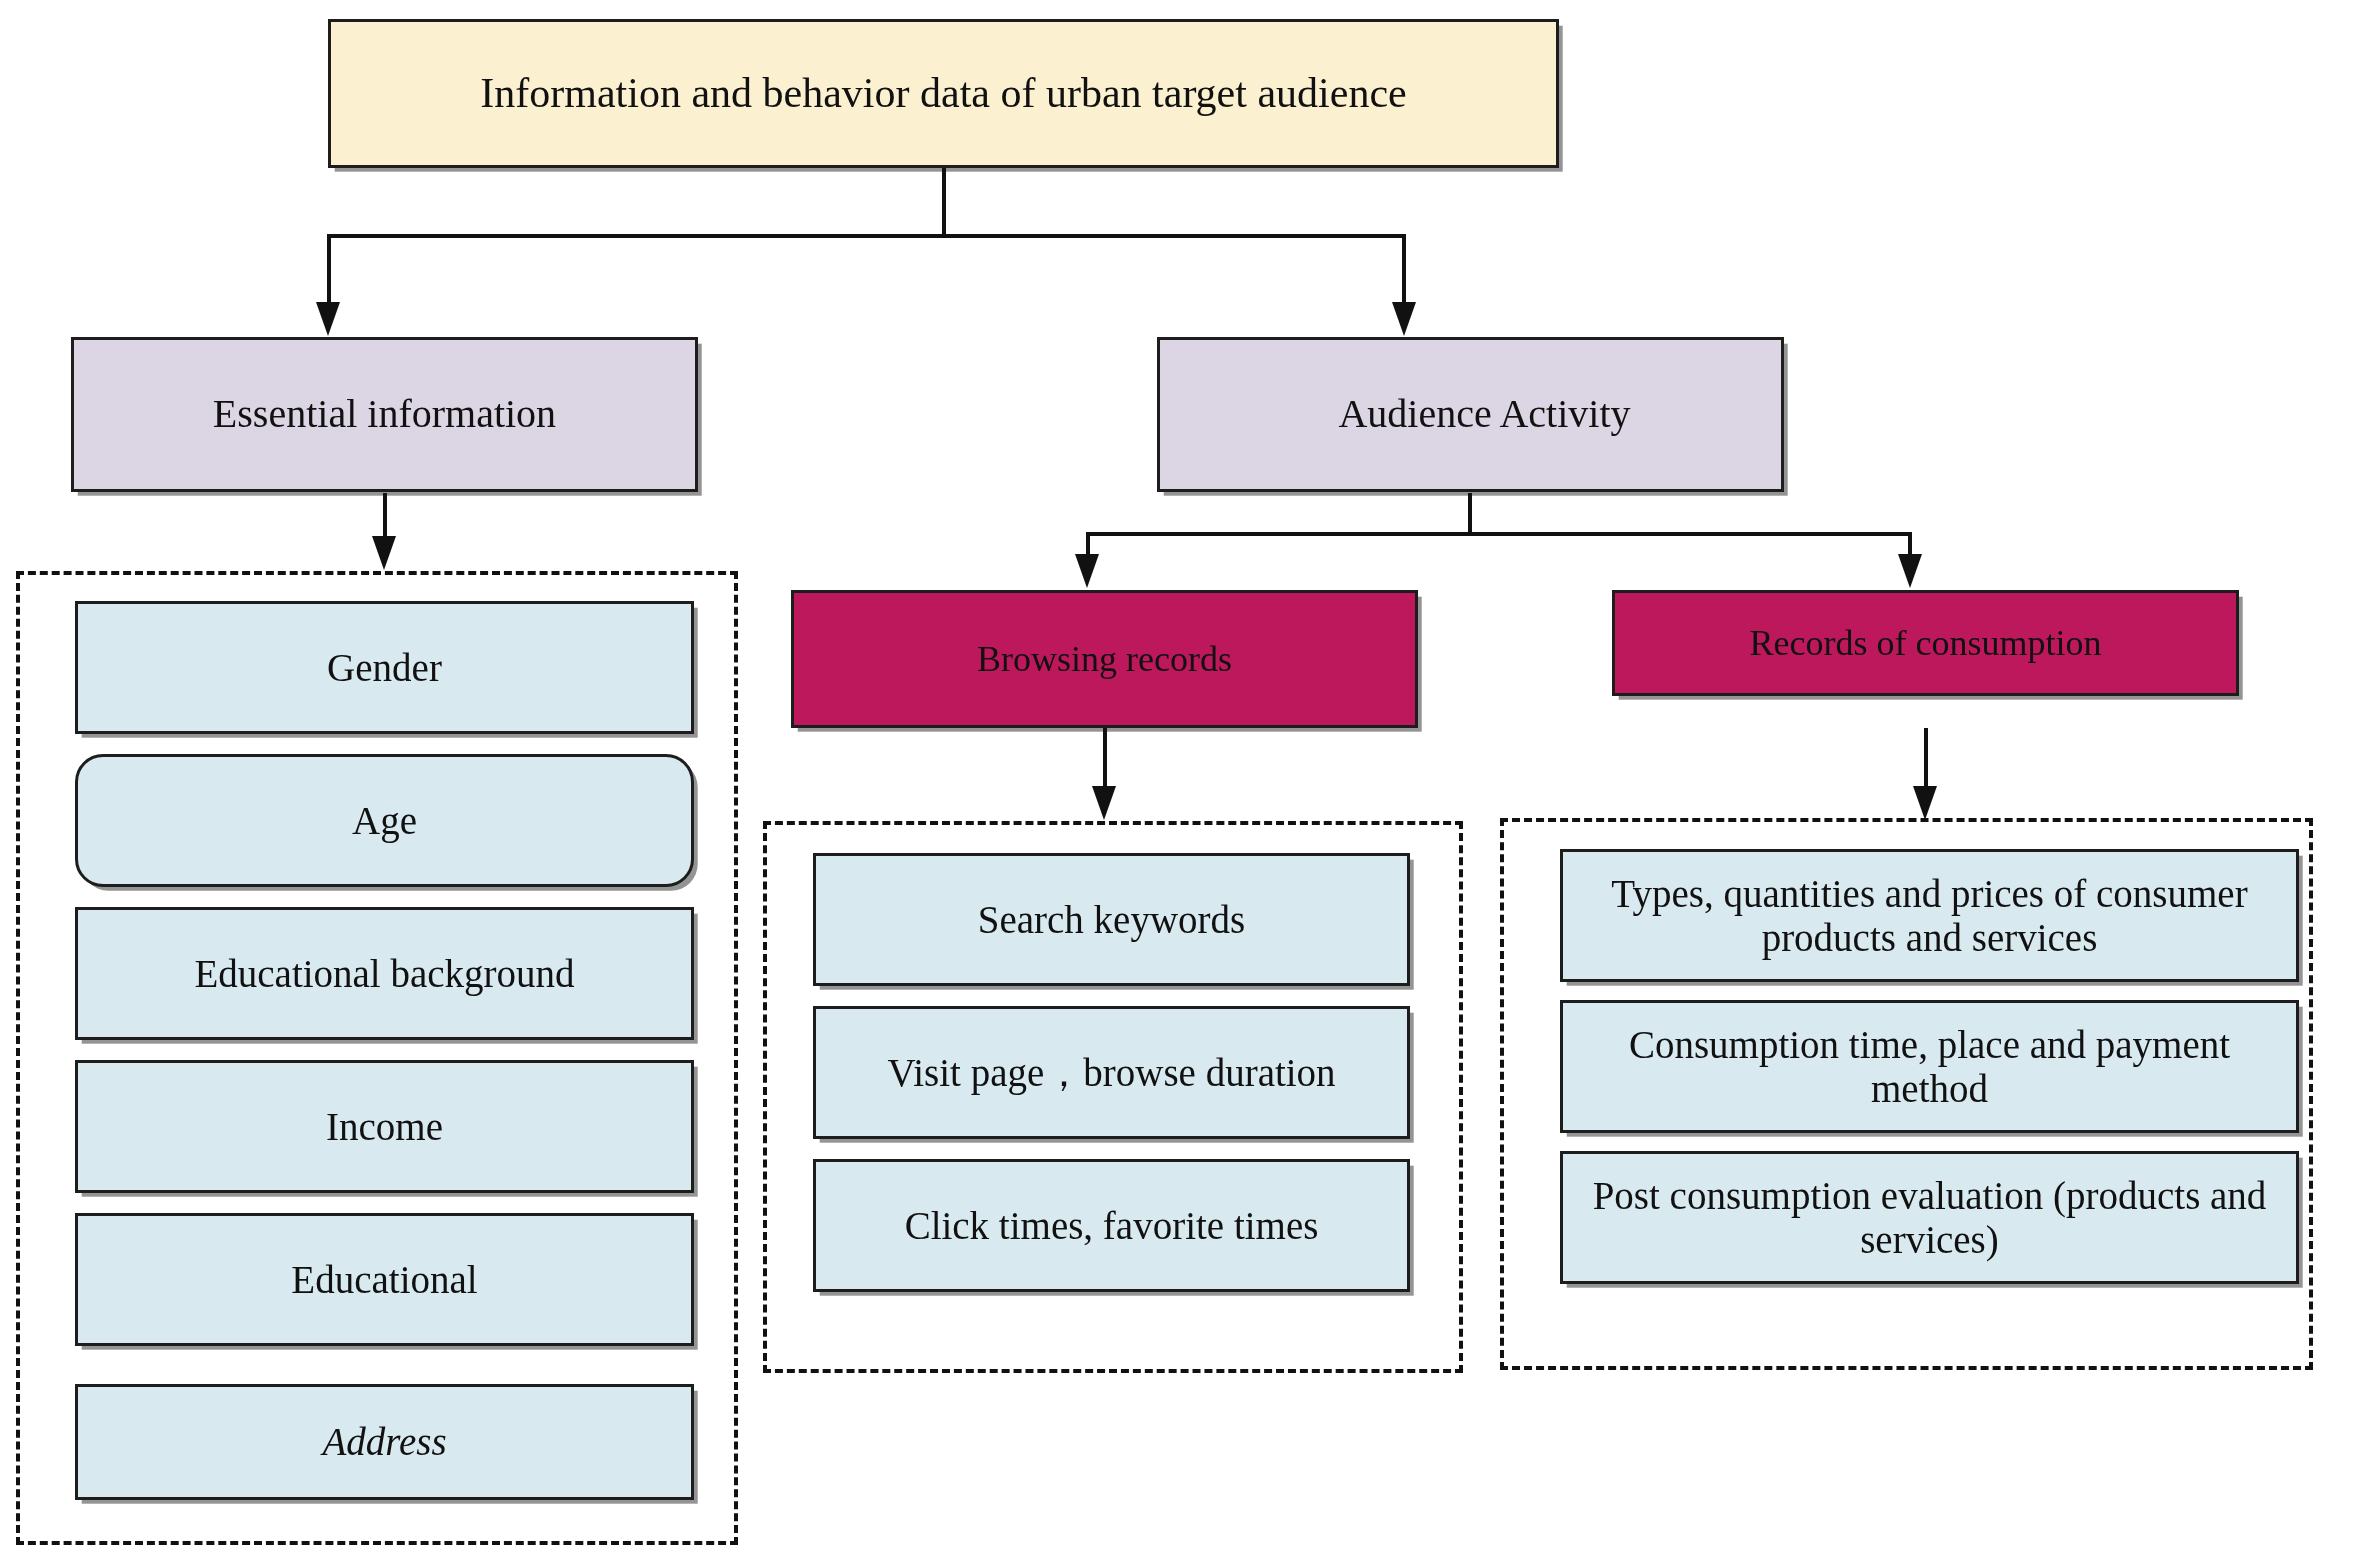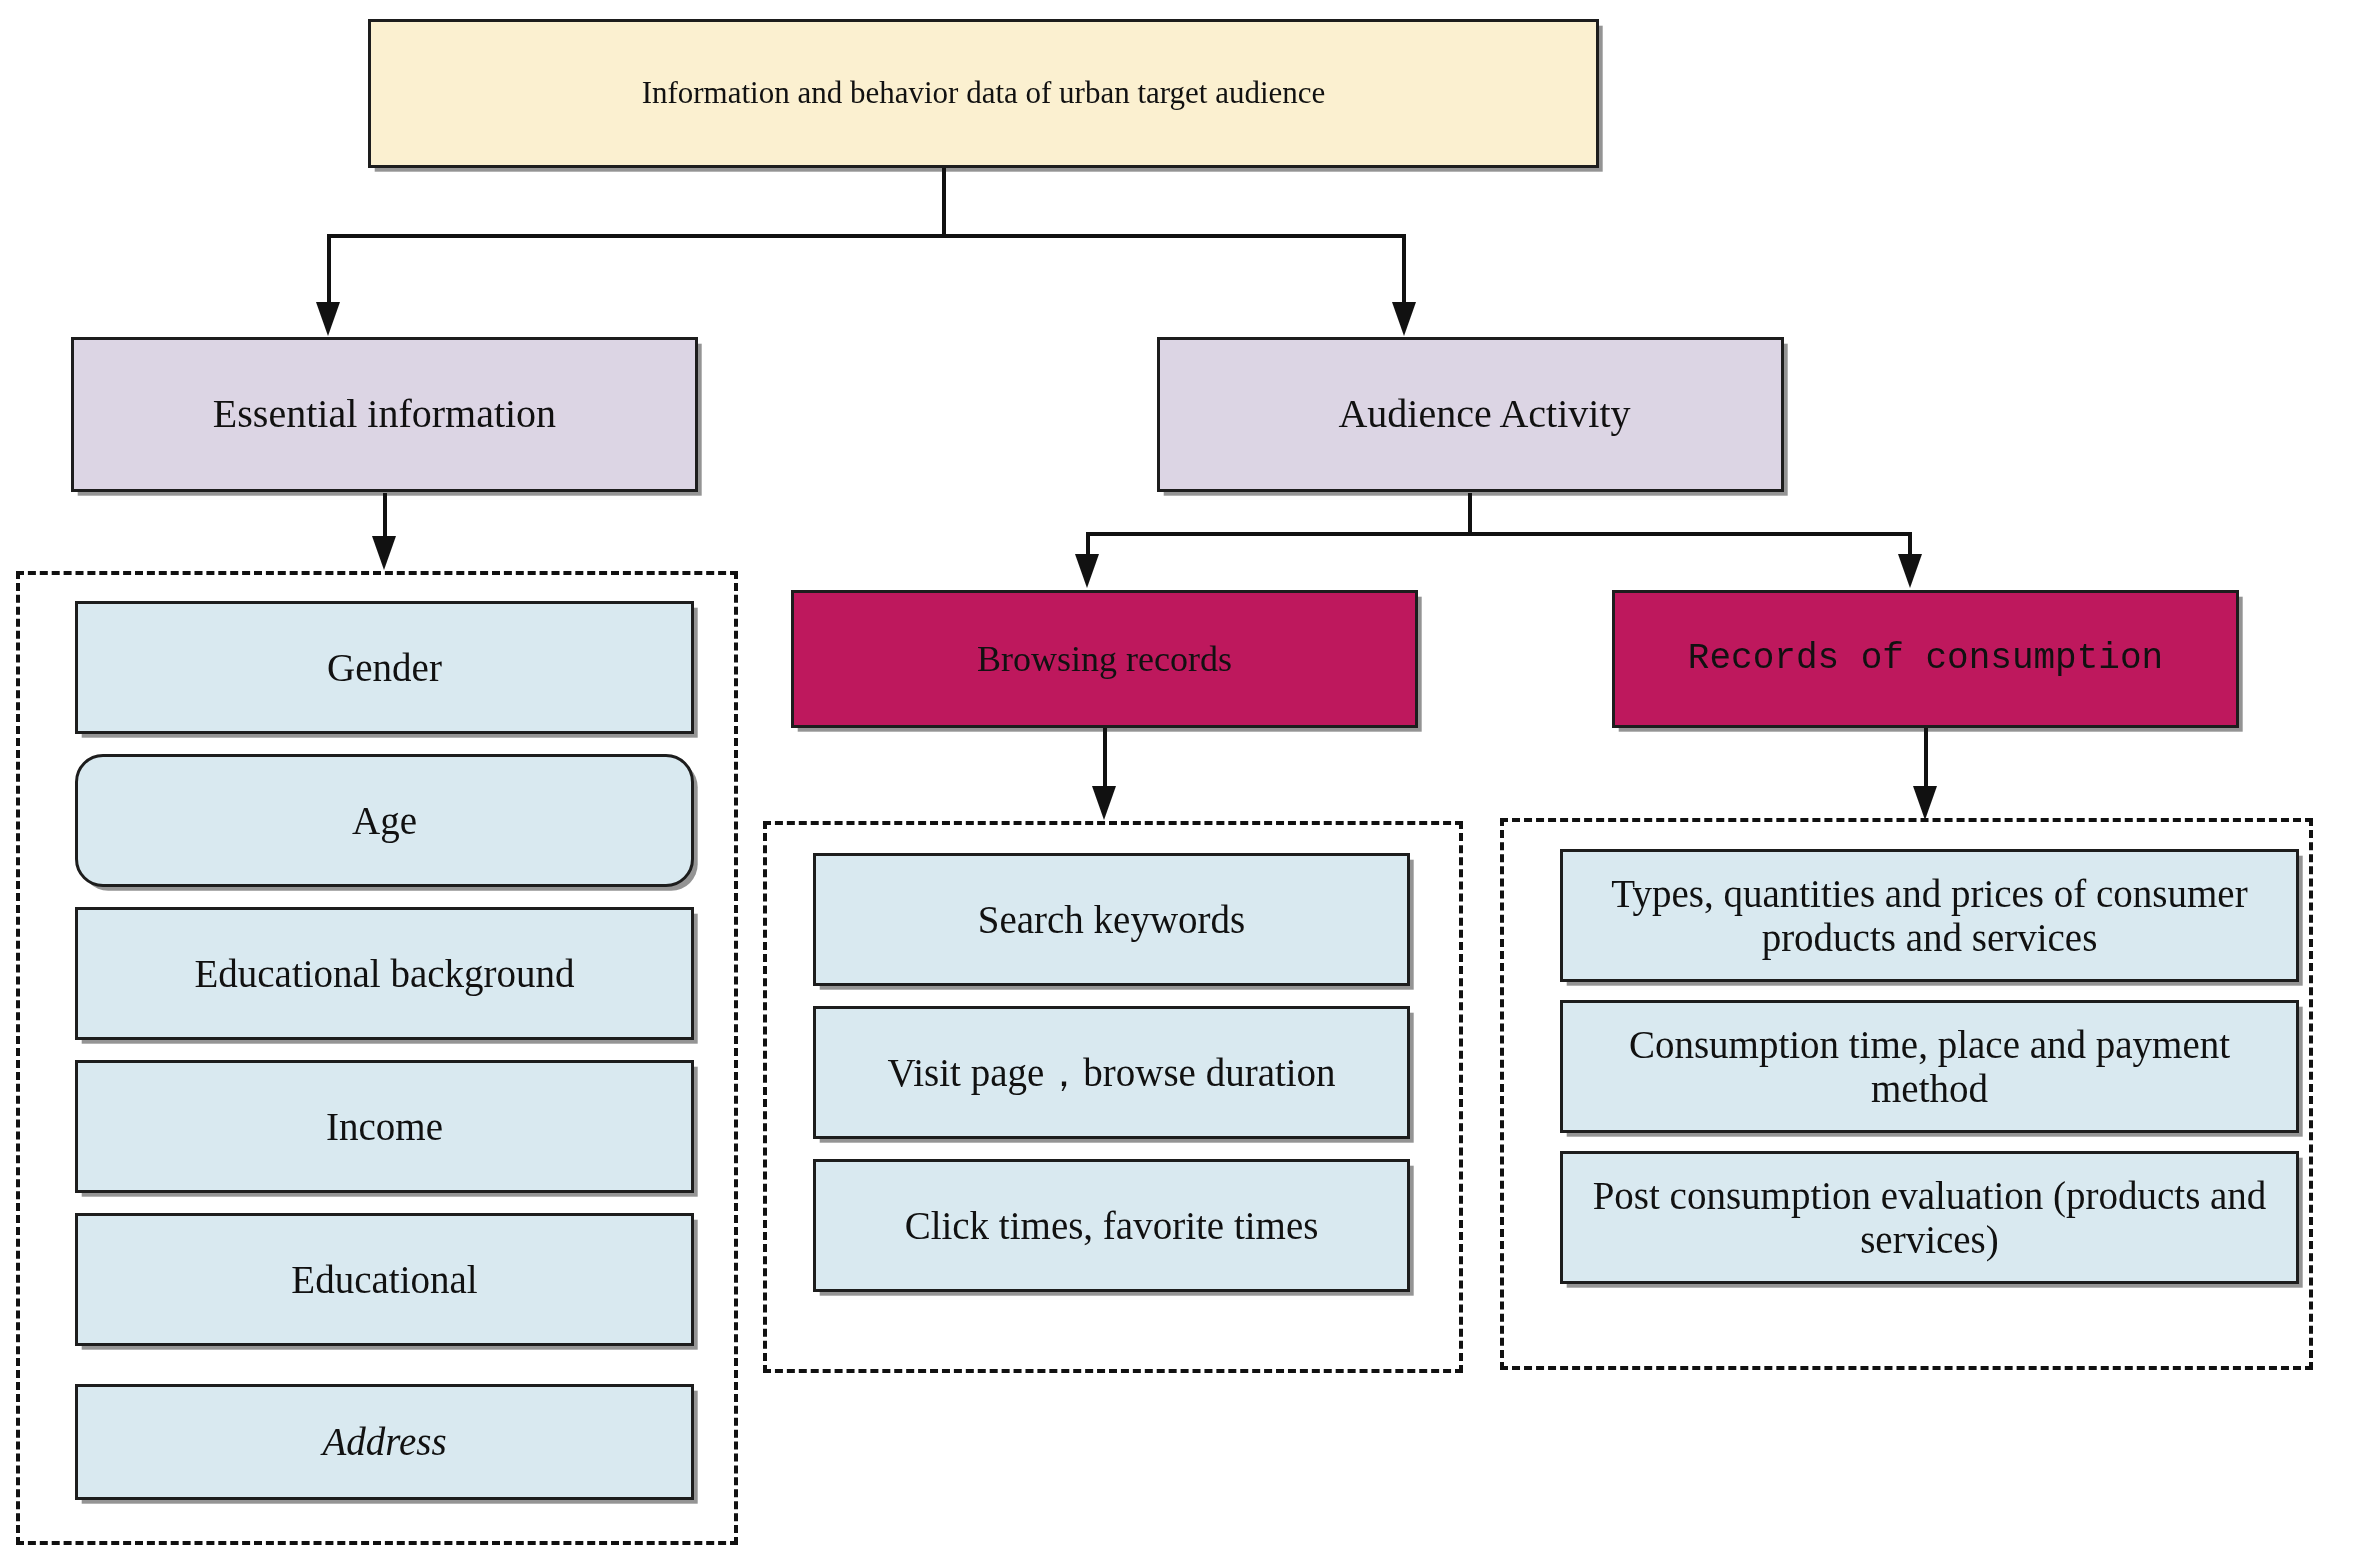--- a/index.html
+++ b/index.html
@@ -11,21 +11,21 @@
     box-sizing:border-box;
     border:3px solid #1d1d1d;
     display:flex;align-items:center;justify-content:center;
     text-align:center;
     color:#111111;
     line-height:1.12;
     box-shadow:5.2px 5.2px 0 -1.5px rgba(60,60,60,.55);
   }
   .node span{display:block;padding:0 13.4px;}
 
-  .root{background:#fbf0d0;font-size:31px;margin-left:40px;}
+  .root{background:#fbf0d0;font-size:42px;}
   .lvl2{background:#dcd5e4;font-size:40px;}
   .lvl3{background:#be185d;font-size:36px;}
   .leaf{background:#d9e9f0;font-size:39px;border-width:3px;}
 
   .dashbox{
     position:absolute;
     box-sizing:border-box;
     border:4.5px dashed #111111;
     background:transparent;
   }
@@ -73,21 +73,21 @@
   <div class="hline" style="left:1086px;top:532px;width:826px;"></div>
   <div class="vline" style="left:1086px;top:532px;height:24px;"></div>
   <div class="arrow" style="left:1075px;top:554px;"></div>
   <div class="vline" style="left:1908px;top:532px;height:24px;"></div>
   <div class="arrow" style="left:1898px;top:554px;"></div>
 
   <div class="node lvl3" style="left:791px;top:590px;width:627px;height:138px;">
     <span>Browsing records</span>
   </div>
 
-  <div class="node lvl3" style="left:1612px;top:590px;width:627px;height:138px;font-family:Liberation Mono, monospace;">
+  <div class="node lvl3" style="left:1612px;top:590px;width:627px;height:106px;">
     <span>Records of consumption</span>
   </div>
 
   <div class="vline" style="left:1103px;top:728px;height:61px;"></div>
   <div class="arrow" style="left:1092px;top:786px;"></div>
 
   <div class="vline" style="left:1924px;top:728px;height:61px;"></div>
   <div class="arrow" style="left:1913px;top:786px;"></div>
 
   <div class="dashbox" style="left:16.4px;top:571px;width:722px;height:974px;"></div>

